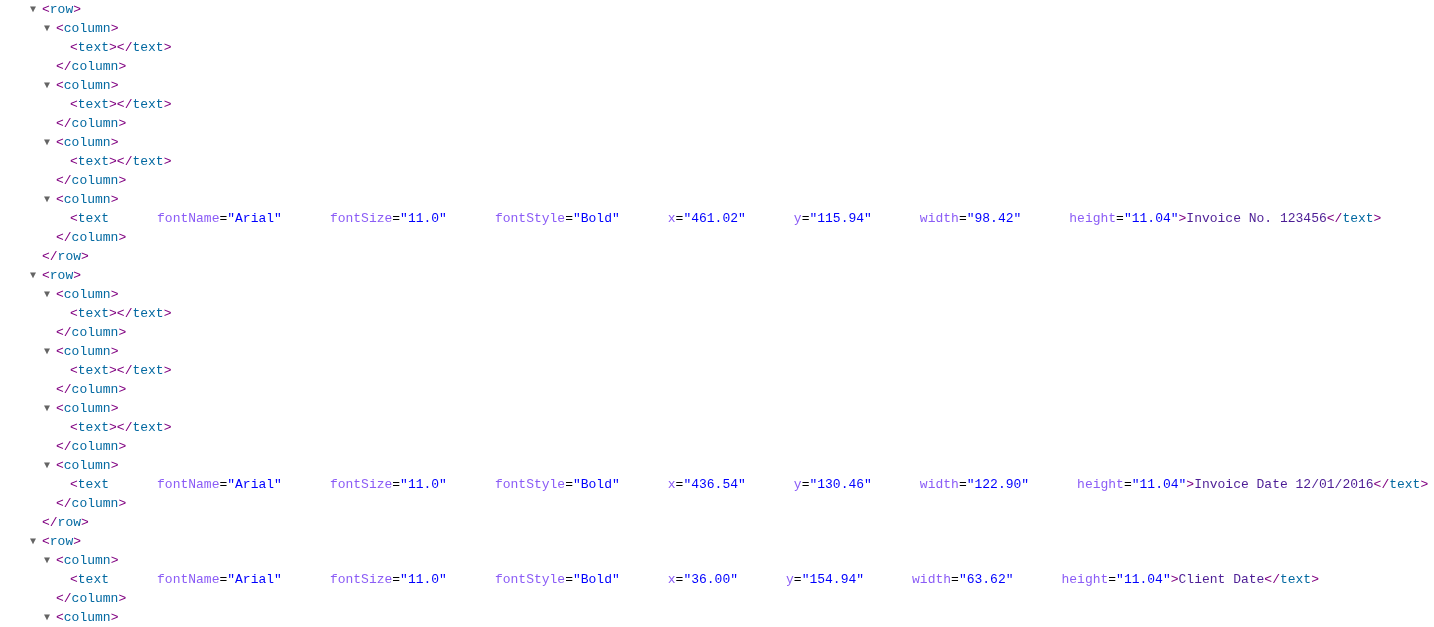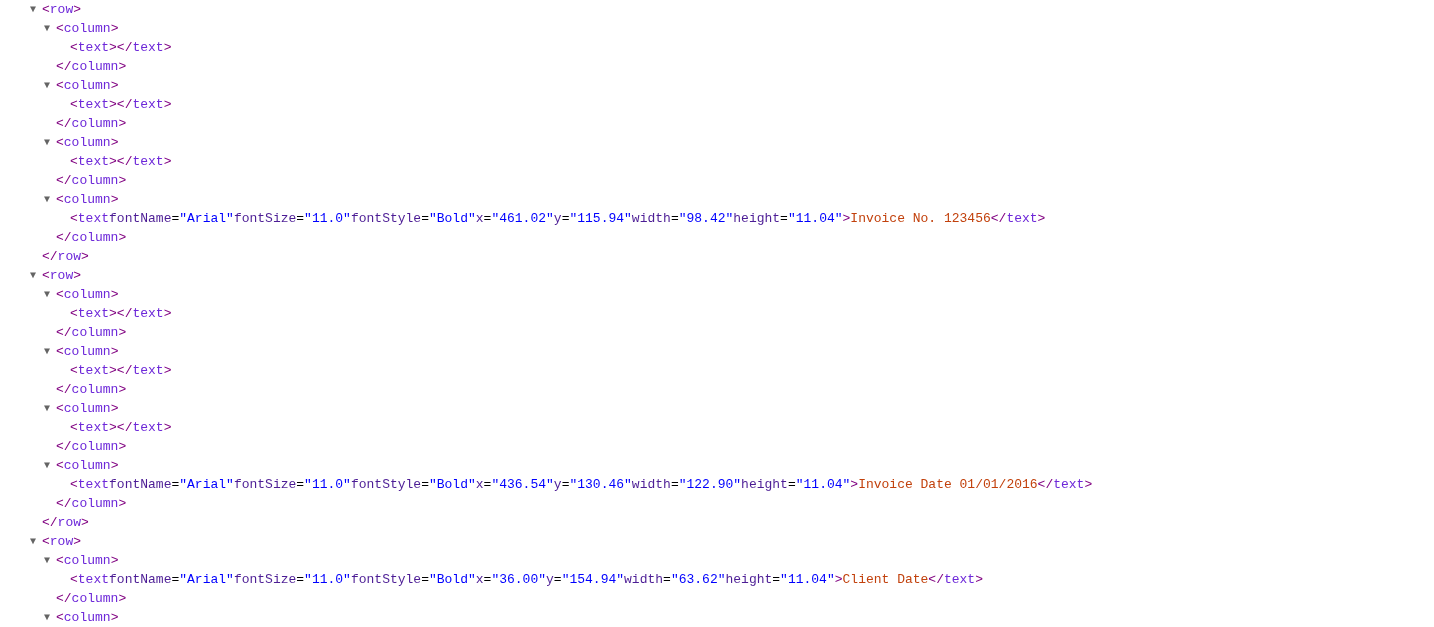--- a/index.html
+++ b/index.html
@@ -22,25 +22,25 @@
   }
   .caret {
     display: inline-block;
     width: 12px;
     color: #646464;
     font-size: 10px;
     text-align: left;
     cursor: pointer;
     user-select: none;
   }
-  .tag { color: #6d28d9; }
-  .attr-name { color: #4c1d95; }
+  .tag { color: #0369a1; }
+  .attr-name { color: #8b5cf6; margin-left: 48px; }
   .eq { color: #000000; }
   .attr-val { color: #0000ff; }
-  .txt { color: #c2410c; }
+  .txt { color: #4c1d95; }
   .punct { color: #800080; }
 </style>
 </head>
 <body>
 
 <div id="tree">
     <div class="line">
       <span class="indent" style="width: 30px;"></span>
       <span class="caret">▼</span>
       <span class="punct">&lt;</span>
@@ -298,21 +298,21 @@
       <span class="attr-val">"130.46"</span>
       <span class="txt"> </span>
       <span class="attr-name">width</span>
       <span class="eq">=</span>
       <span class="attr-val">"122.90"</span>
       <span class="txt"> </span>
       <span class="attr-name">height</span>
       <span class="eq">=</span>
       <span class="attr-val">"11.04"</span>
       <span class="punct">&gt;</span>
-      <span class="txt">Invoice Date 01/01/2016</span>
+      <span class="txt">Invoice Date 12/01/2016</span>
       <span class="punct">&lt;/</span>
       <span class="tag">text</span>
       <span class="punct">&gt;</span>
     </div>
     <div class="line">
       <span class="indent" style="width: 44px;"></span>
       <span class="caret"></span>
       <span class="punct">&lt;/</span>
       <span class="tag">column</span>
       <span class="punct">&gt;</span>

